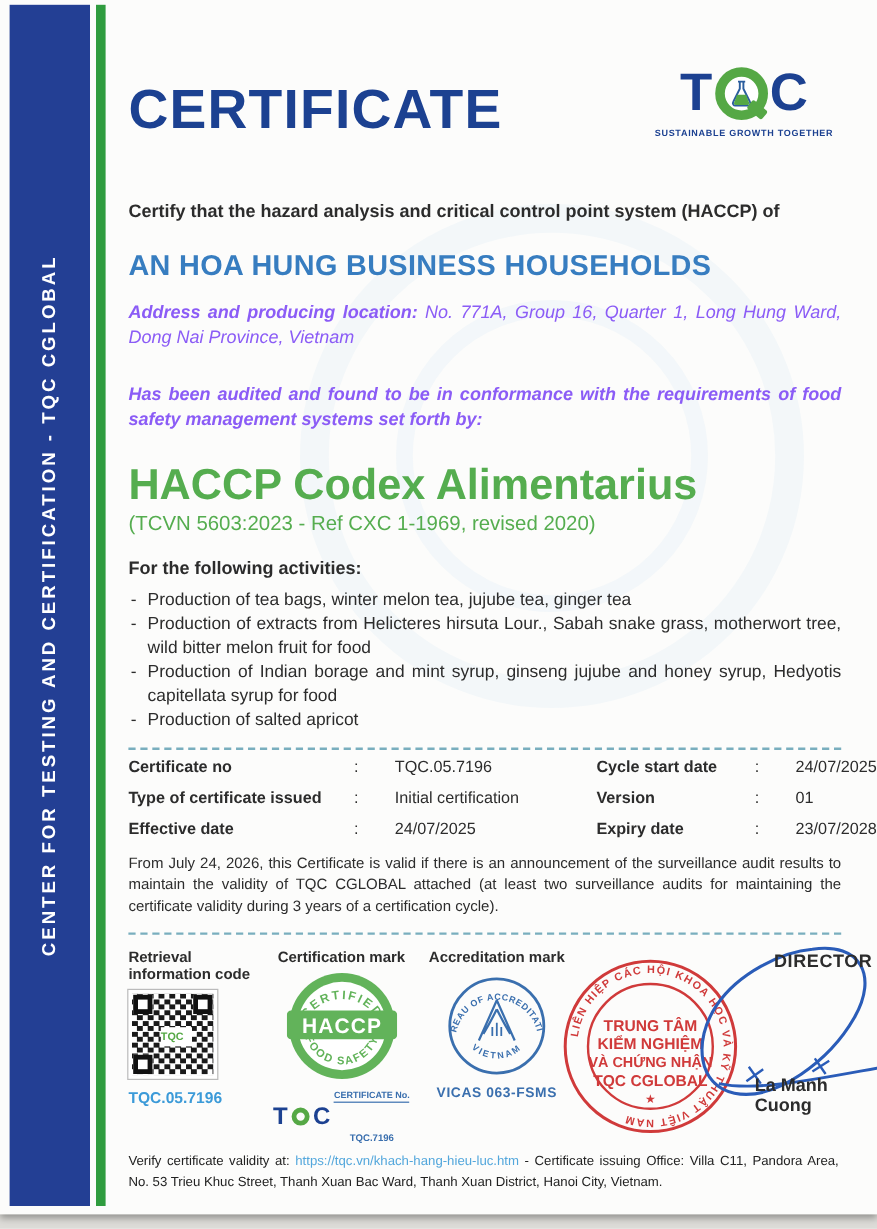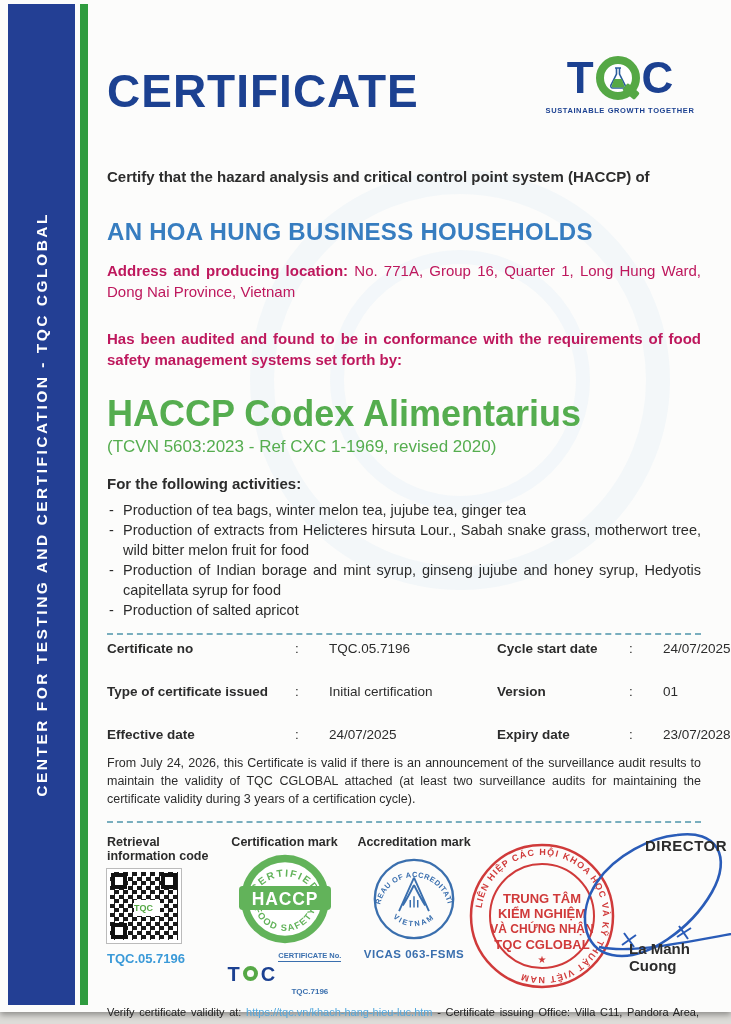--- a/index.html
+++ b/index.html
@@ -23,36 +23,36 @@
   .title { font-size:46px; font-weight:800; color:#1c4191; letter-spacing:1px; margin-top:8px; }
   .logo-block { width:158px; text-align:center; margin-right:2px; }
   .logo-row { display:flex; align-items:center; justify-content:center; gap:2px; }
   .logo-letter { font-size:44px; font-weight:800; color:#1c4191; line-height:1; }
   .logo-q { position:relative; width:44px; height:44px; border:8px solid #55a845; border-radius:50%; display:flex; align-items:center; justify-content:center; background:#fff; }
   .logo-q::after { content:""; position:absolute; right:-7px; bottom:-4px; width:16px; height:9px; background:#55a845; transform:rotate(40deg); border-radius:2px; }
   .logo-tagline { margin-top:6px; font-size:7.5px; font-weight:bold; color:#1c4191; letter-spacing:.6px; white-space:nowrap; }
 
   
   .intro { margin-top:50px; font-size:15px; font-weight:bold; color:#2c2c2c; }
-  .company { margin-top:33px; font-size:24px; font-weight:bold; color:#377dc0; letter-spacing:.3px; }
-  .para { font-size:15px; color:#be185d; text-align:justify; line-height:1.4; }
+  .company { margin-top:23px; font-size:24px; font-weight:bold; color:#377dc0; letter-spacing:.3px; }
+  .para { font-size:15px; color:#8b5cf6; text-align:justify; line-height:1.4;font-style:italic; }
   .address { margin-top:14px; }
   .audited { margin-top:26px; font-weight:bold; }
   .standard { margin-top:23px; font-size:36px; font-weight:bold; color:#55ad4f; }
   .standard-ref { margin-top:2px; font-size:17px; font-weight:normal; color:#55ad4f; }
   .activities-label { margin-top:18px; font-size:15px; font-weight:bold; color:#2c2c2c; }
   .activities { margin-top:8px; list-style:none; }
   .activities li { font-size:14.5px; color:#2c2c2c; line-height:1.38; padding-left:16px; position:relative; text-align:justify; }
   .activities li::before { content:"-"; position:absolute; left:2px; }
   .food-code { margin-top:13px; font-size:15px; color:#2c2c2c; }
 
   .dashed { border:none; border-top:2px dashed #79aebe; margin-top:13px; }
 
   
-  .details { margin-top:6px; display:grid; grid-template-columns:188px 34px 168px 132px 34px 1fr; row-gap:28px; align-items:baseline; }
+  .details { margin-top:6px; display:grid; grid-template-columns:188px 34px 168px 132px 34px 1fr; row-gap:11px; align-items:baseline; }
   .details .lbl { font-size:13.5px; font-weight:bold; color:#2c2c2c; }
   .details .col { font-size:13.5px; color:#2c2c2c; }
   .details .val { font-size:13.5px; color:#2c2c2c; }
 
   .note { margin-top:12px; font-size:12.5px; color:#2c2c2c; line-height:1.45; text-align:justify; }
 
   
   .marks { margin-top:10px; position:relative; height:147px; }
   .mark-label { font-size:12.5px; font-weight:bold; color:#2c2c2c; }
   .retrieval { position:absolute; left:0; top:2px; width:112px; }

